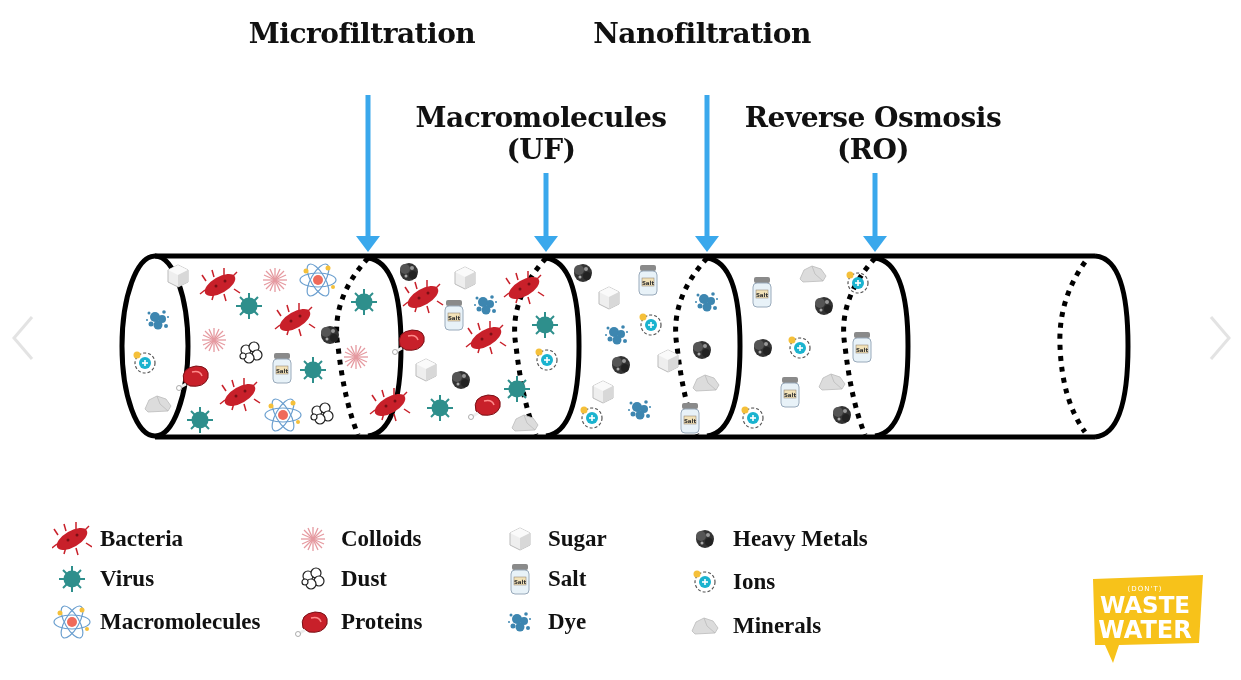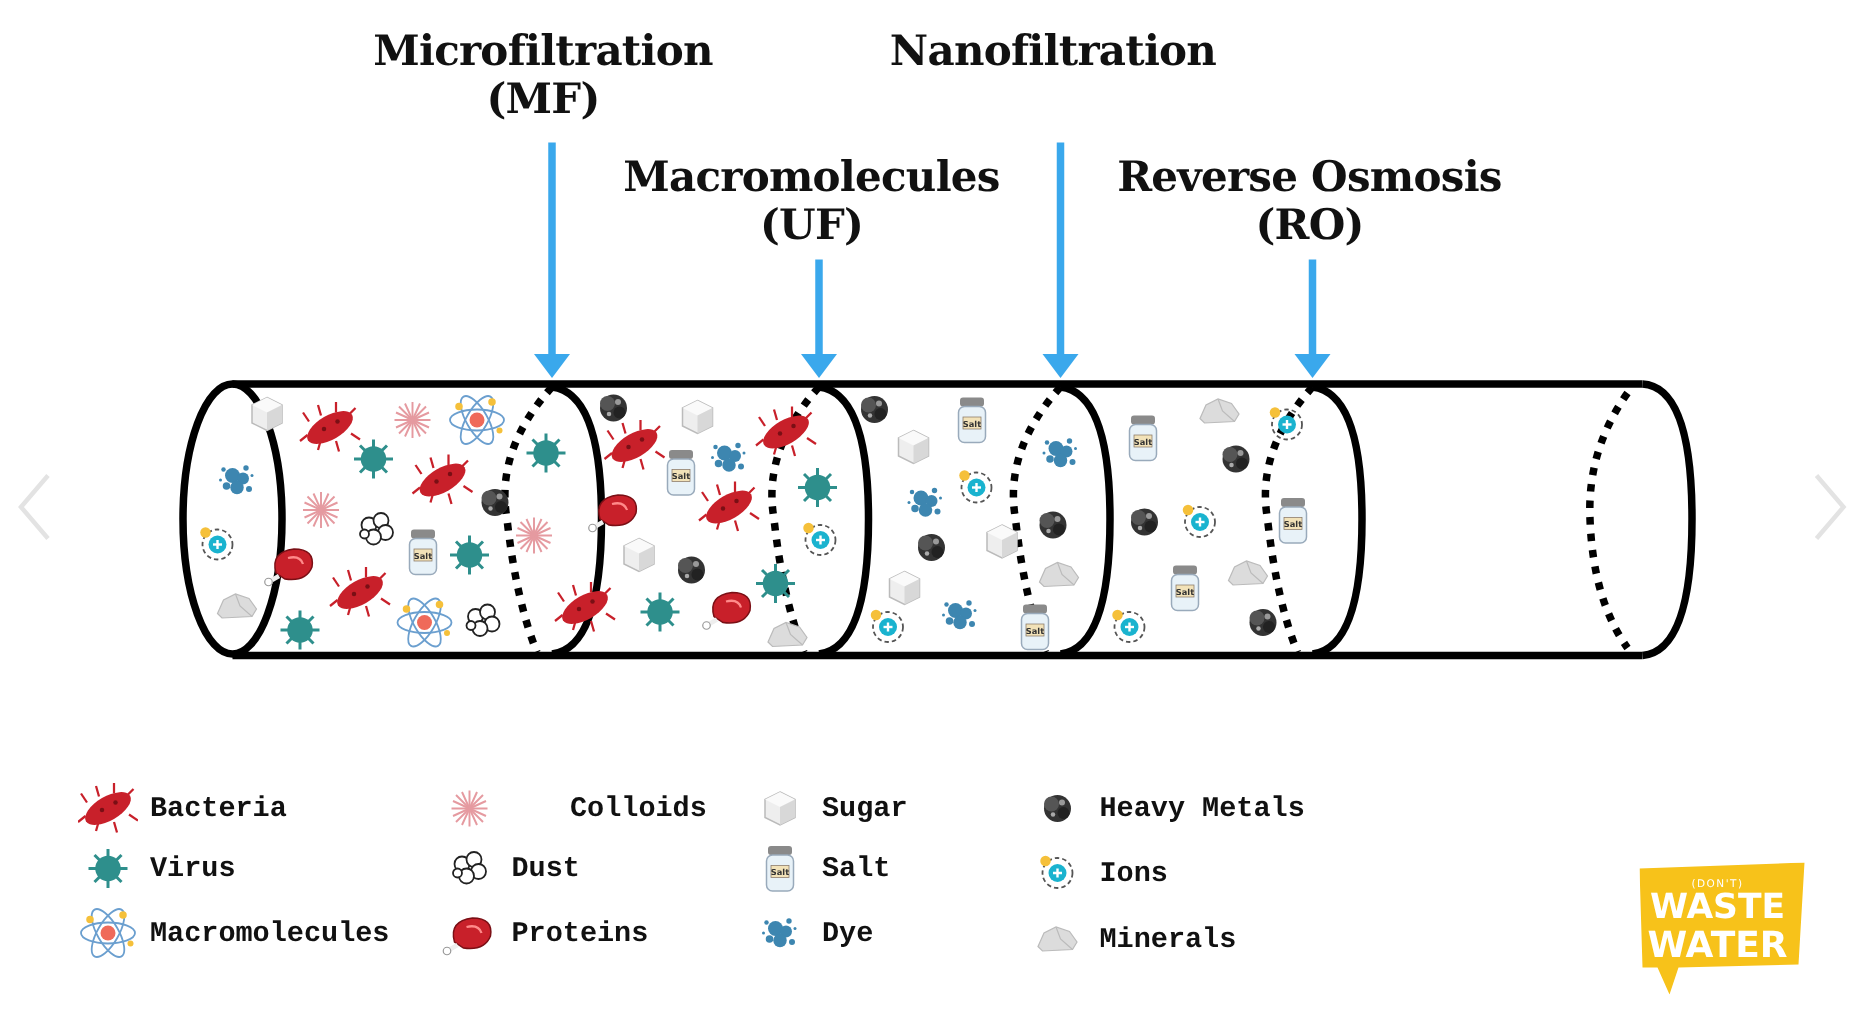--- a/index.html
+++ b/index.html
@@ -3,30 +3,29 @@
 <meta charset="utf-8">
 <style>
   html, body { margin:0; padding:0; background:#ffffff; }
   body { width:1241px; height:680px; position:relative; overflow:hidden; font-family:"Liberation Sans", sans-serif; }
   .stage-label { position:absolute; text-align:center; font-family:"DejaVu Serif", serif; font-weight:bold; font-size:28px; line-height:32px; color:#111; letter-spacing:-0.5px; }
   .stage-label span { display:block; }
   .nav-arrow { position:absolute; top:315px; width:30px; height:46px; cursor:pointer; }
   #diagram { position:absolute; left:0; top:0; }
   .legend-item { position:absolute; height:30px; display:flex; align-items:center; }
   .legend-icon { width:40px; height:30px; display:flex; align-items:center; justify-content:center; }
-  .legend-label { font-family:Liberation Mono, monospace; font-weight:bold; font-size:19px; color:#111; margin-left:8px; }
+  .legend-label { font-family:Liberation Serif, serif; font-weight:bold; font-size:23px; color:#111; margin-left:8px; }
   .logo { position:absolute; left:1093px; top:575px; width:112px; height:88px; }
   .logo-text { position:absolute; left:0; width:104px; text-align:center; color:#fff; font-family:"DejaVu Sans", sans-serif; font-weight:bold; }
 </style>
 </head>
 <body>
 
 <div class="stage-label" style="left:232px; top:18px; width:260px;">
   <span>Microfiltration</span>
-  <span>(MF)</span>
 </div>
 <div class="stage-label" style="left:411px; top:102px; width:260px;">
   <span>Macromolecules</span>
   <span>(UF)</span>
 </div>
 <div class="stage-label" style="left:572px; top:18px; width:260px;">
   <span>Nanofiltration</span>
 </div>
 <div class="stage-label" style="left:723px; top:102px; width:300px;">
   <span>Reverse Osmosis</span>
@@ -265,21 +264,21 @@
       <span class="legend-label">Virus</span>
     </div>
     <div class="legend-item" style="left: 52px; top: 607px;">
       <div class="legend-icon">
         <svg width="40" height="34" viewBox="-20 -17 40 34">
           <use href="#g-macro"></use>
         </svg>
       </div>
       <span class="legend-label">Macromolecules</span>
     </div>
-    <div class="legend-item" style="left: 293px; top: 524px; gap: 39px;">
+    <div class="legend-item" style="left: 293px; top: 524px;">
       <div class="legend-icon">
         <svg width="40" height="34" viewBox="-20 -17 40 34">
           <use href="#g-colloid"></use>
         </svg>
       </div>
       <span class="legend-label">Colloids</span>
     </div>
     <div class="legend-item" style="left: 293px; top: 564px;">
       <div class="legend-icon">
         <svg width="40" height="34" viewBox="-20 -17 40 34">

